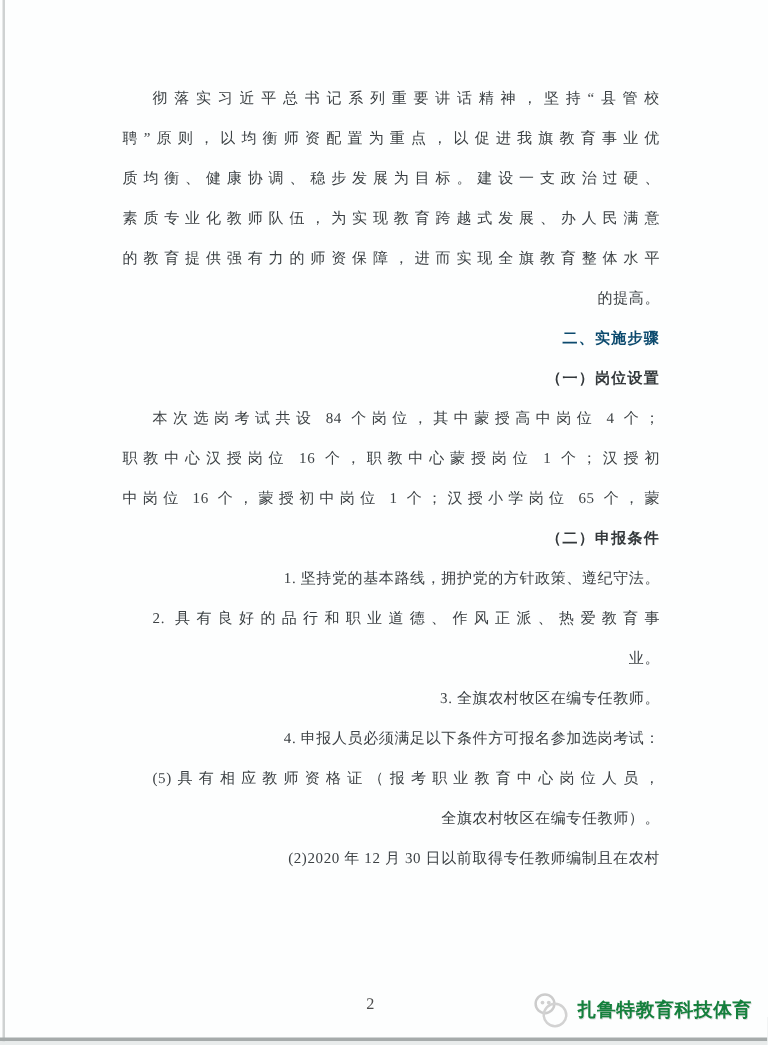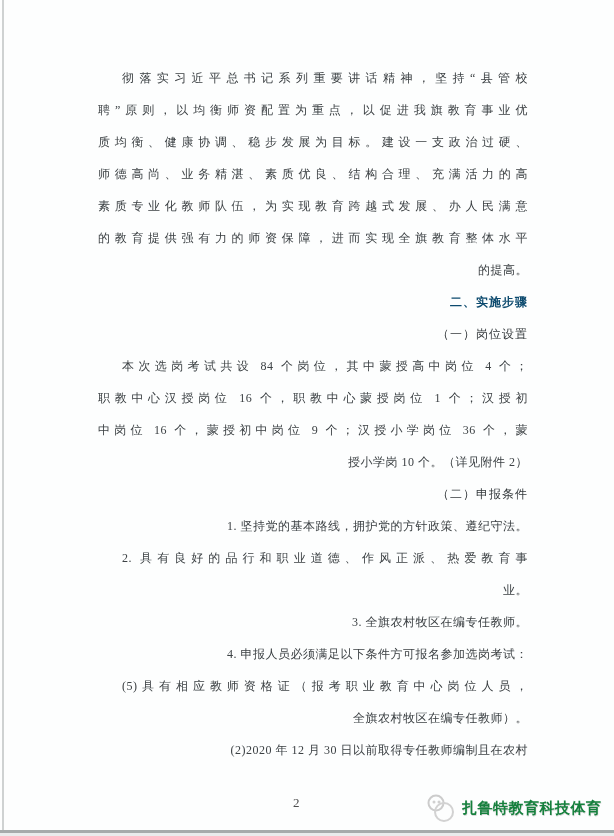--- a/index.html
+++ b/index.html
@@ -18,21 +18,21 @@
     position:absolute;
     left:98px; top:62px; width:430px;
     color:#3c4144;
     font-size:12px;
     letter-spacing:0.5px;
   }
   .ln { height:32px; line-height:32px; text-align:right; }
   .j  { text-align:justify; text-align-last:justify; }
   .ind { text-indent:2em; }
   .h-bold { font-weight:bold; color:#0c4a6e; letter-spacing:1px; }
-  .h-kai  { font-weight:400; color:#33383b; letter-spacing:1px; }
+  .h-kai  { font-weight:700; color:#33383b; letter-spacing:1px; }
 
   .page-number {
     position:absolute; left:293px; top:795px;
     font-size:13px; color:#4d4d4d;
     font-family:"Liberation Serif", serif;
   }
   .watermark {
     position:absolute; left:425px; top:792px;
     display:flex; align-items:center; gap:5px;
   }
@@ -50,30 +50,28 @@
 <body>
 
 <div class="page">
 
   <div class="edge-left"></div>
 
   <div class="content">
     <div class="ln j ind">彻落实习近平总书记系列重要讲话精神，坚持“县管校</div>
     <div class="ln j">聘”原则，以均衡师资配置为重点，以促进我旗教育事业优</div>
     <div class="ln j">质均衡、健康协调、稳步发展为目标。建设一支政治过硬、</div>
-    <div class="ln j">师德高尚、业务精湛、素质优良、结构合理、充满活力的高</div>
     <div class="ln j">素质专业化教师队伍，为实现教育跨越式发展、办人民满意</div>
     <div class="ln j">的教育提供强有力的师资保障，进而实现全旗教育整体水平</div>
     <div class="ln">的提高。</div>
     <div class="ln ind h-bold">二、实施步骤</div>
     <div class="ln ind h-kai">（一）岗位设置</div>
     <div class="ln j ind">本次选岗考试共设 84 个岗位，其中蒙授高中岗位 4 个；</div>
     <div class="ln j">职教中心汉授岗位 16 个，职教中心蒙授岗位 1 个；汉授初</div>
-    <div class="ln j">中岗位 16 个，蒙授初中岗位 9 个；汉授小学岗位 36 个，蒙</div>
-    <div class="ln">授小学岗 10 个。（详见附件 2）</div>
+    <div class="ln j">中岗位 16 个，蒙授初中岗位 1 个；汉授小学岗位 65 个，蒙</div>
     <div class="ln ind h-kai">（二）申报条件</div>
     <div class="ln ind">1. 坚持党的基本路线，拥护党的方针政策、遵纪守法。</div>
     <div class="ln j ind">2. 具有良好的品行和职业道德、作风正派、热爱教育事</div>
     <div class="ln">业。</div>
     <div class="ln ind">3. 全旗农村牧区在编专任教师。</div>
     <div class="ln ind">4. 申报人员必须满足以下条件方可报名参加选岗考试：</div>
     <div class="ln j ind">(5)具有相应教师资格证（报考职业教育中心岗位人员，</div>
     <div class="ln">全旗农村牧区在编专任教师）。</div>
     <div class="ln ind">(2)2020 年 12 月 30 日以前取得专任教师编制且在农村</div>
   </div>

